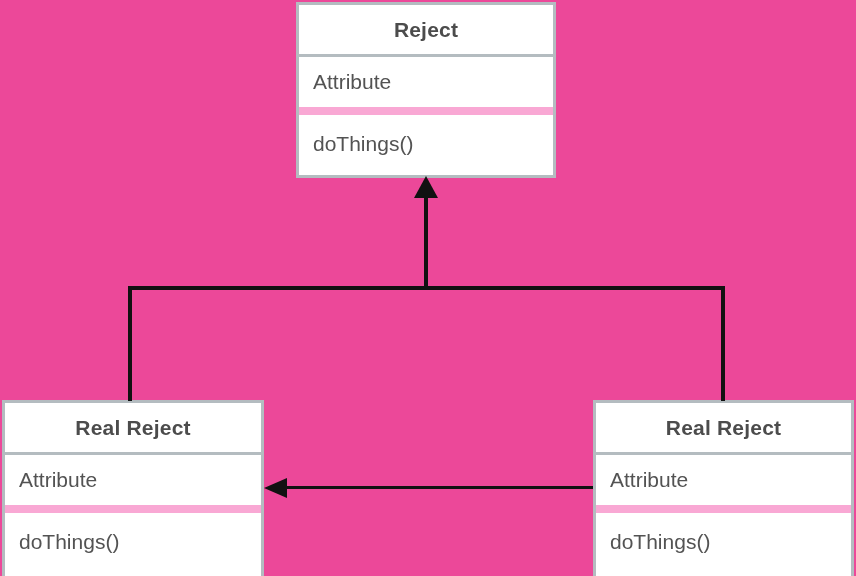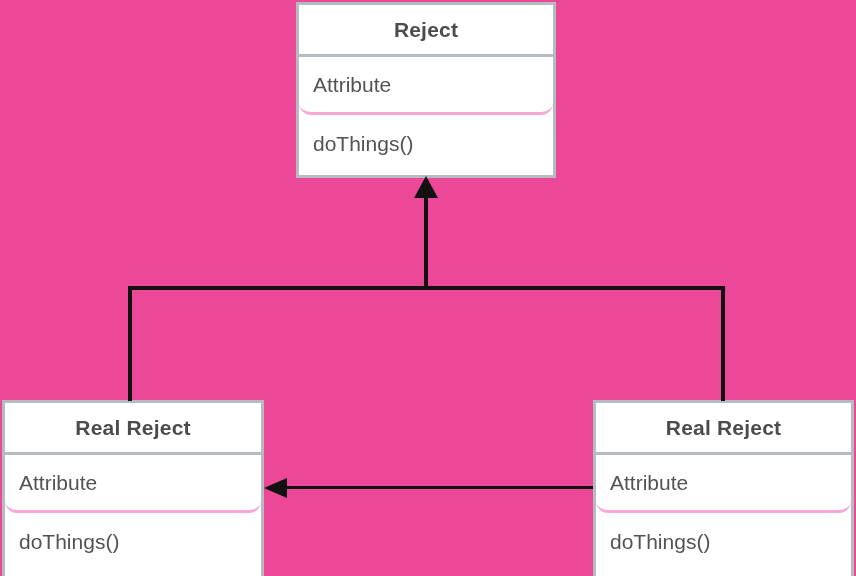--- a/index.html
+++ b/index.html
@@ -44,22 +44,21 @@
     height: 58px;
     display: flex;
     align-items: center;
     padding-left: 14px;
     font-size: 21px;
     font-weight: normal;
     color: #535353;
     white-space: nowrap;
   }
   .class-row.divided {
-    border-bottom: 3px solid #f9a8d4;
-    border-radius: 12px;
+    border-bottom: 8px solid #f9a8d4;
   }
 
   
   #box-reject        { left: 296px; top: 2px;   width: 260px; height: 176px; }
   #box-real-left     { left: 2px;   top: 400px; width: 262px; height: 186px; }
   #box-real-right    { left: 593px; top: 400px; width: 261px; height: 186px; }
 
   
   .edge {
     position: absolute;

